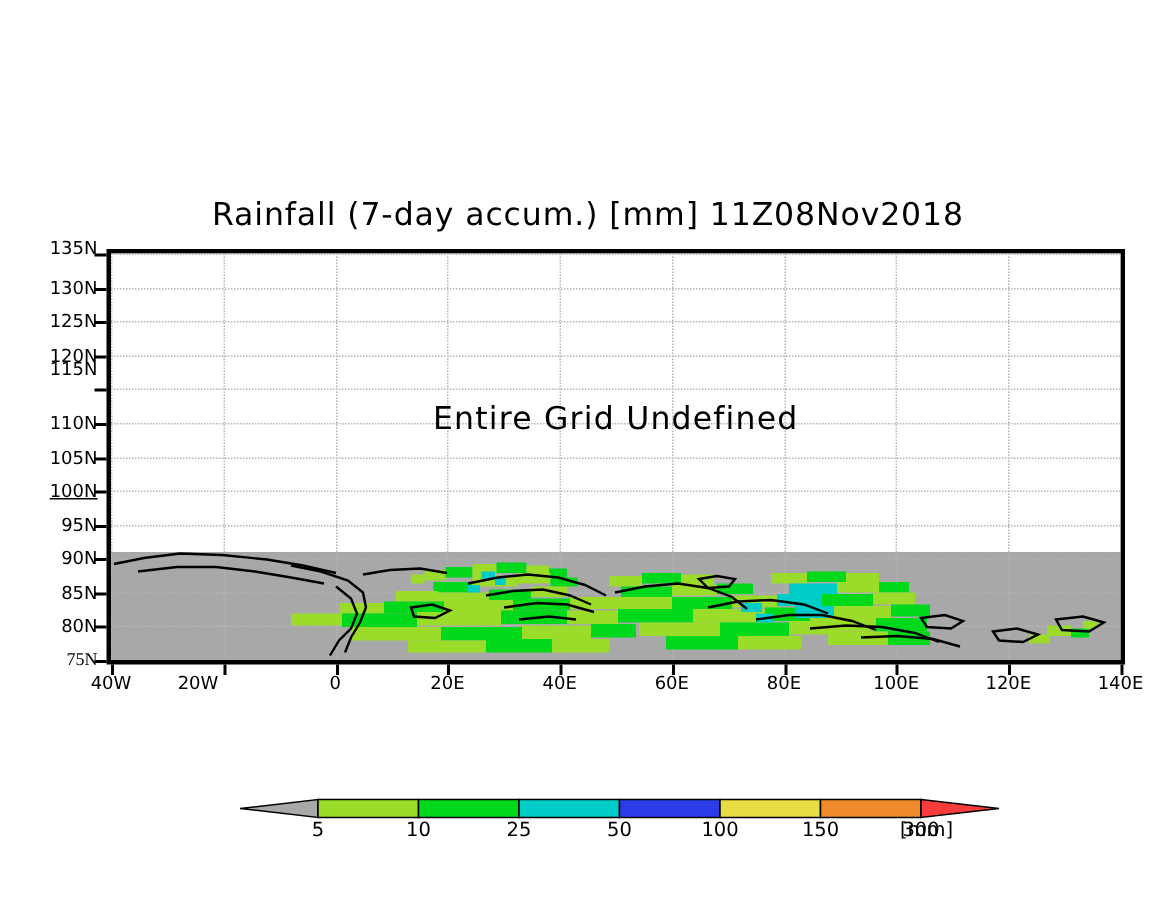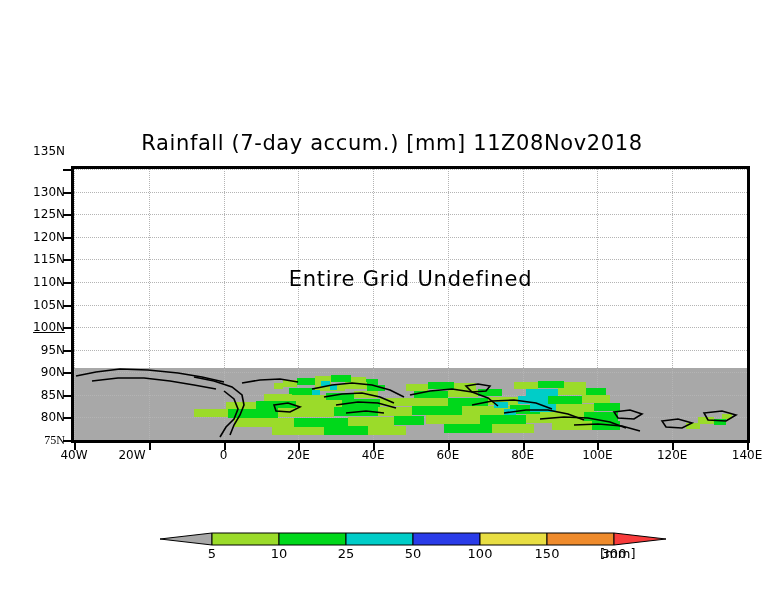--- a/index.html
+++ b/index.html
@@ -319,29 +319,29 @@
         <path d="M630,244 L648,242 L662,246 L652,252 L634,251 Z"></path>
         <path d="M200,236 L214,234 L226,238 L216,243 L202,242 Z"></path>
       </g>
     </svg>
 
     <div id="undefined-label">Entire Grid Undefined</div>
   </div>
 </div>
 
 <div id="y-axis">
-    <div class="ytick-label" style="top: 151px;">135N</div>
+    <div class="ytick-label" style="top: 165px;">135N</div>
     <div class="ytick-mark" style="top: 169px;"></div>
     <div class="ytick-label" style="top: 191.583px;">130N</div>
     <div class="ytick-mark" style="top: 191.583px;"></div>
     <div class="ytick-label" style="top: 214.167px;">125N</div>
     <div class="ytick-mark" style="top: 214.167px;"></div>
     <div class="ytick-label" style="top: 236.75px;">120N</div>
     <div class="ytick-mark" style="top: 236.75px;"></div>
-    <div class="ytick-label" style="top: 259px;">115N</div>
+    <div class="ytick-label" style="top: 246px;">115N</div>
     <div class="ytick-mark" style="top: 259.333px;"></div>
     <div class="ytick-label" style="top: 281.917px;">110N</div>
     <div class="ytick-mark" style="top: 281.917px;"></div>
     <div class="ytick-label" style="top: 304.5px;">105N</div>
     <div class="ytick-mark" style="top: 304.5px;"></div>
     <div class="ytick-label" style="top: 327.083px; text-decoration: underline;">100N</div>
     <div class="ytick-mark" style="top: 327.083px;"></div>
     <div class="ytick-label" style="top: 349.667px;">95N</div>
     <div class="ytick-mark" style="top: 349.667px;"></div>
     <div class="ytick-label" style="top: 372.25px;">90N</div>

